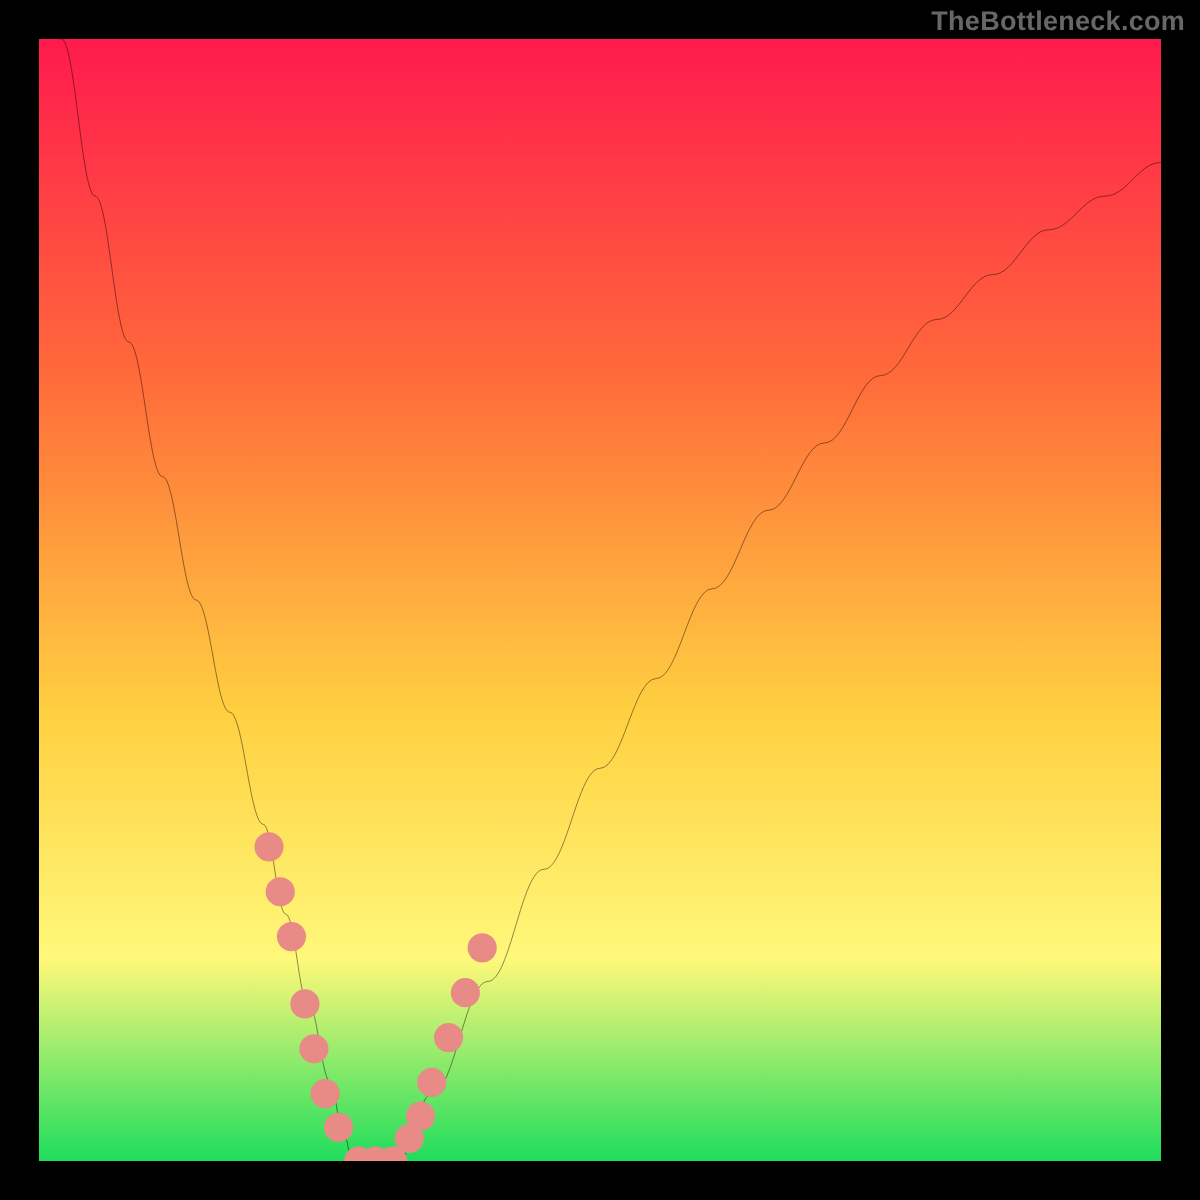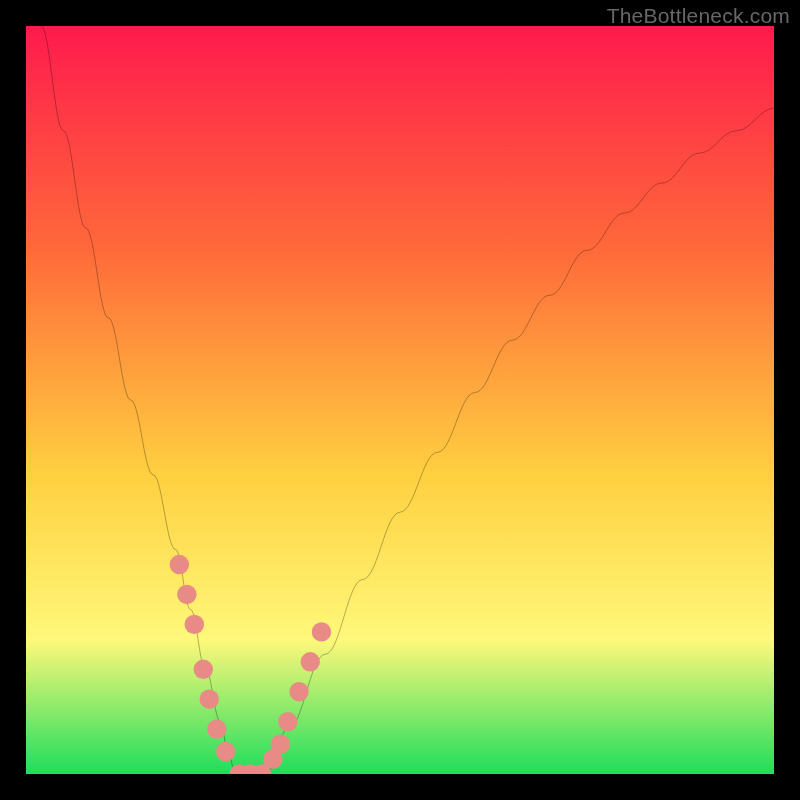--- a/index.html
+++ b/index.html
@@ -16,22 +16,22 @@
       left: 26px;
       width: 748px;
       height: 748px;
       overflow: hidden;
     }
     .attribution {
       position: absolute;
       top: 4px;
       right: 10px;
       color: #676767;
-      font-size: 21px;
-      font-weight: 400;
+      font-size: 18px;
+      font-weight: 700;
       z-index: 10;
       letter-spacing: 0.01em;
     }
     svg { display: block; }
   </style>
 </head>
 <body>
 
 <div class="attribution">TheBottleneck.com</div>
 

